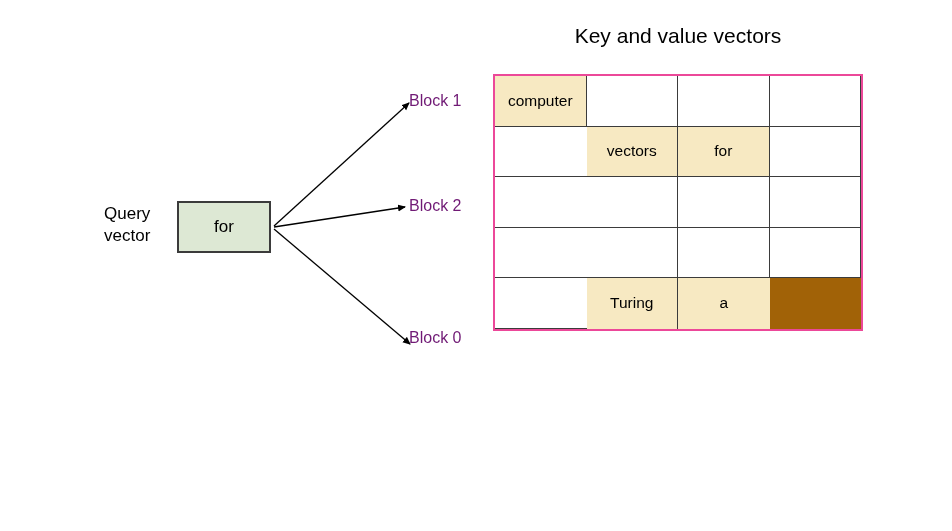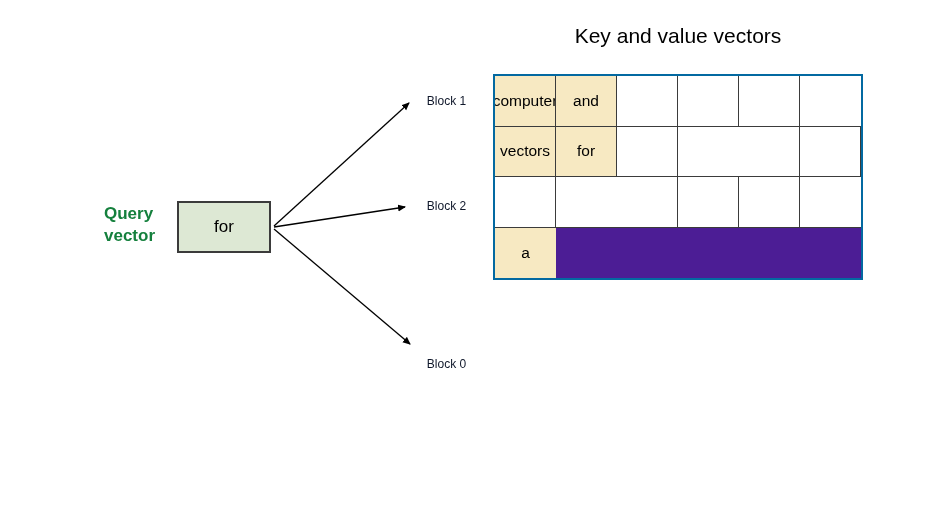--- a/index.html
+++ b/index.html
@@ -26,22 +26,21 @@
     line-height: 24px;
     color: #000000;
   }
   .query-label {
     position: absolute;
     left: 104px;
     top: 203px;
     width: 64px;
     font-size: 17px;
     line-height: 22px;
-    color: #15803d;
-    font-weight: bold;
+    color: #000000;
   }
   .query-box {
     position: absolute;
     left: 177px;
     top: 201px;
     width: 94px;
     height: 52px;
     box-sizing: border-box;
     background: #dde8d4;
     border: 2px solid #3b3b3b;
@@ -54,39 +53,39 @@
     position: absolute;
     left: 0;
     top: 0;
     width: 952px;
     height: 531px;
     pointer-events: none;
   }
   .block-label {
     position: absolute;
     width: 75px;
-    text-align: center;
-    font-size: 12px;
+    text-align: left;
+    font-size: 16px;
     line-height: 20px;
-    color: #0f172a;
+    color: #701a75;
   }
   .block-label.b1 { left: 409px; top: 91px; }
   .block-label.b2 { left: 409px; top: 196px; }
-  .block-label.b0 { left: 409px; top: 354px; }
+  .block-label.b0 { left: 409px; top: 328px; }
   .kv-table {
     position: absolute;
     left: 493px;
     top: 74px;
     width: 370px;
     box-sizing: border-box;
-    border: 2px solid #0369a1;
+    border: 2px solid #ec4899;
     display: grid;
-    grid-template-columns: repeat(6, 1fr);
+    grid-template-columns: repeat(4, 1fr);
     grid-auto-rows: 50.5px;
-    background: #4c1d95;
+    background: #a16207;
   }
   .cell {
     box-sizing: border-box;
     border-right: 1.5px solid #3b3b3b;
     border-bottom: 1.5px solid #3b3b3b;
     display: flex;
     align-items: center;
     justify-content: center;
     text-align: center;
     font-size: 15.5px;
@@ -122,33 +121,33 @@
     <line x1="274" y1="227" x2="405" y2="207" stroke="#000000" stroke-width="1.3" marker-end="url(#arrowhead)"></line>
     <line x1="274" y1="229" x2="410" y2="344" stroke="#000000" stroke-width="1.3" marker-end="url(#arrowhead)"></line>
   </svg>
 
   <div class="block-label b1">Block 1</div>
   <div class="block-label b2">Block 2</div>
   <div class="block-label b0">Block 0</div>
 
   <div class="kv-table">
       <div class="cell hl">computer</div>
-      <div class="cell hl">and</div>
       <div class="cell"></div>
       <div class="cell"></div>
       <div class="cell"></div>
       <div class="cell last-col"></div>
       <div class="cell hl">vectors</div>
       <div class="cell hl">for</div>
       <div class="cell"></div>
       <div class="cell last-col"></div>
       <div class="cell"></div>
       <div class="cell"></div>
       <div class="cell"></div>
       <div class="cell last-col"></div>
       <div class="cell"></div>
       <div class="cell"></div>
       <div class="cell"></div>
       <div class="cell last-col"></div>
+      <div class="cell hl last-row">Turing</div>
       <div class="cell hl last-col last-row">a</div>
     </div>
 
 </div>
 
 </body></html>

